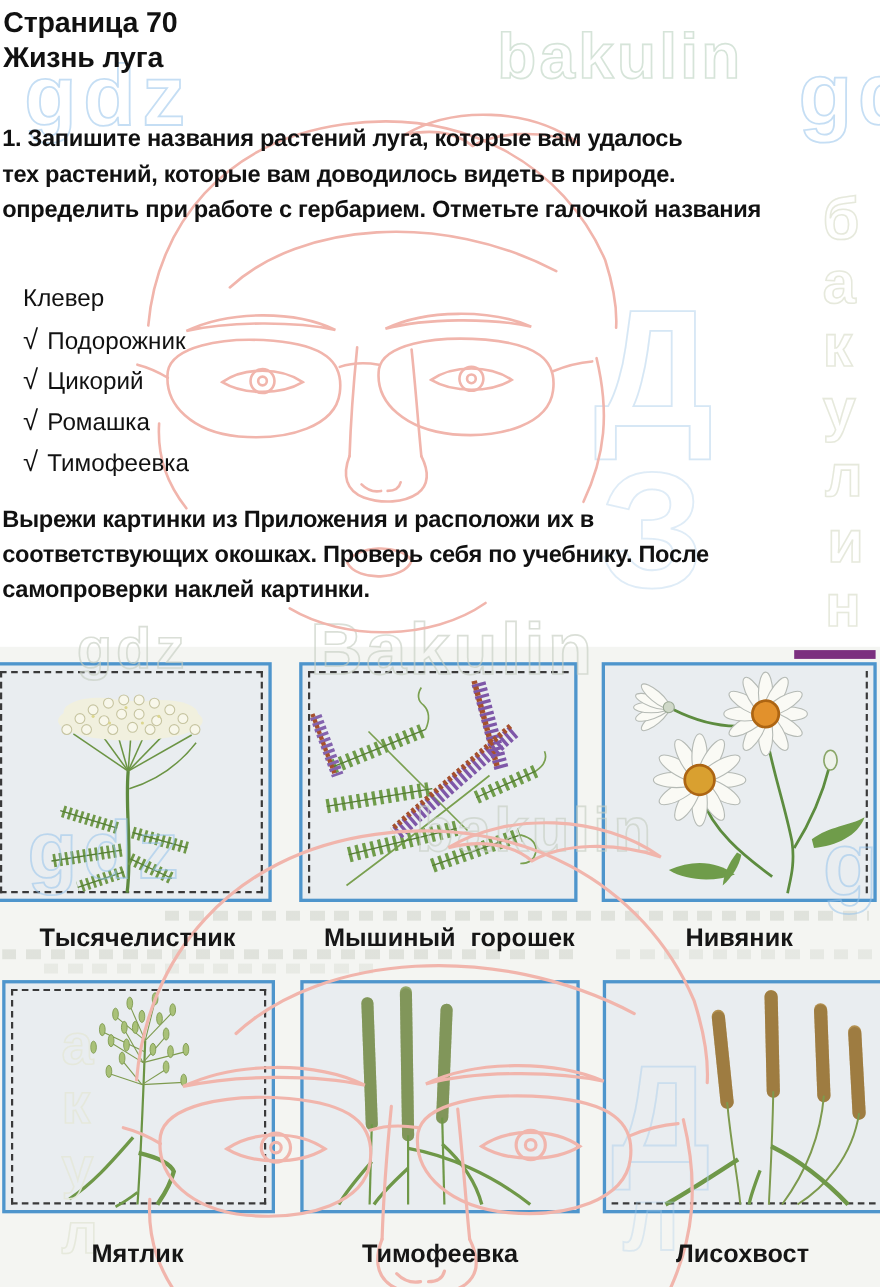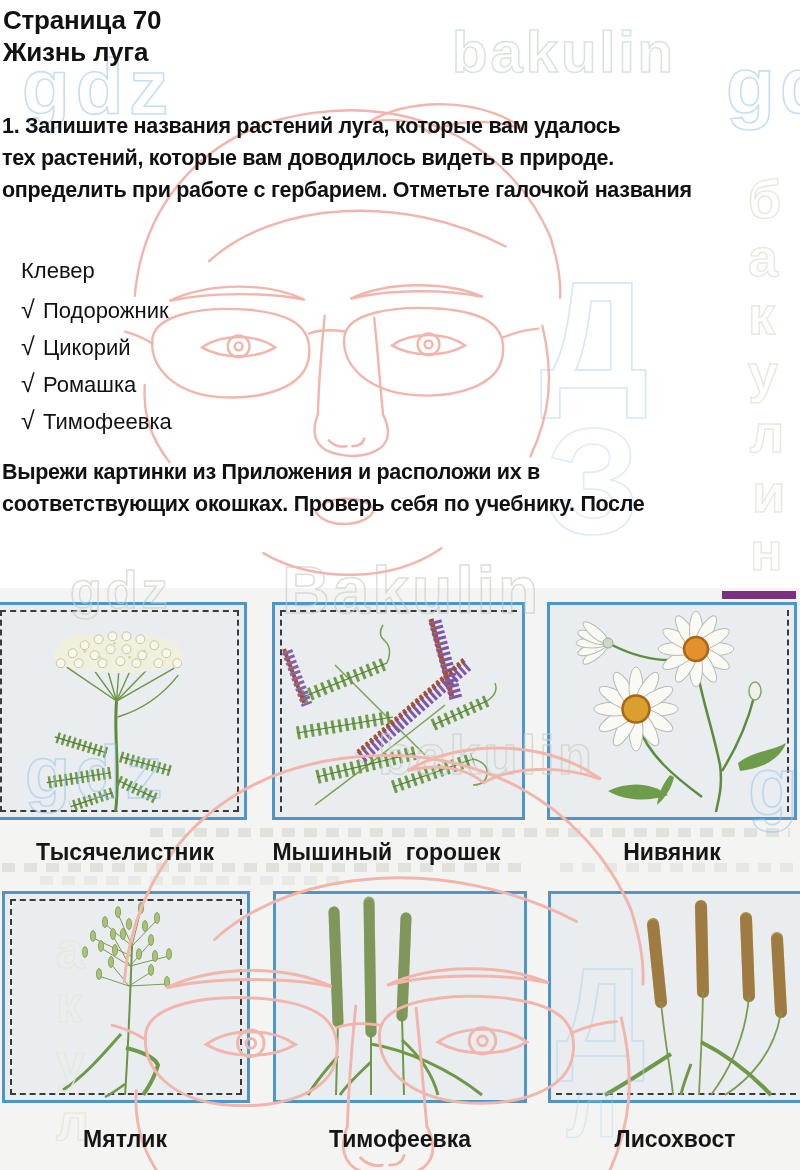--- a/index.html
+++ b/index.html
@@ -382,20 +382,21 @@
   <li><span>Клевер</span></li>
   <li><span class="check">√</span><span>Подорожник</span></li>
   <li><span class="check">√</span><span>Цикорий</span></li>
   <li><span class="check">√</span><span>Ромашка</span></li>
   <li><span class="check">√</span><span>Тимофеевка</span></li>
 </ul>
 
 <div class="abs task z6" style="left:2px;top:456px;width:796px;">
   <div>Вырежи картинки из Приложения и расположи их в</div>
   <div>соответствующих окошках. Проверь себя по учебнику. После</div>
+  <div>самопроверки наклей картинки.</div>
 </div>
 
 <div class="plant-label z6" style="left:0;top:839px;width:250px;">Тысячелистник</div>
-<div class="plant-label z6" style="left:260px;top:839px;width:253px;">Мышиный горошек</div>
+<div class="plant-label z6" style="left:282px;top:839px;width:253px;">Мышиный горошек</div>
 <div class="plant-label z6" style="left:547px;top:839px;width:250px;">Нивяник</div>
 <div class="plant-label z6" style="left:0;top:1126px;width:250px;">Мятлик</div>
 <div class="plant-label z6" style="left:273px;top:1126px;width:254px;">Тимофеевка</div>
 <div class="plant-label z6" style="left:558px;top:1126px;width:234px;">Лисохвост</div>
 
 </body></html>

